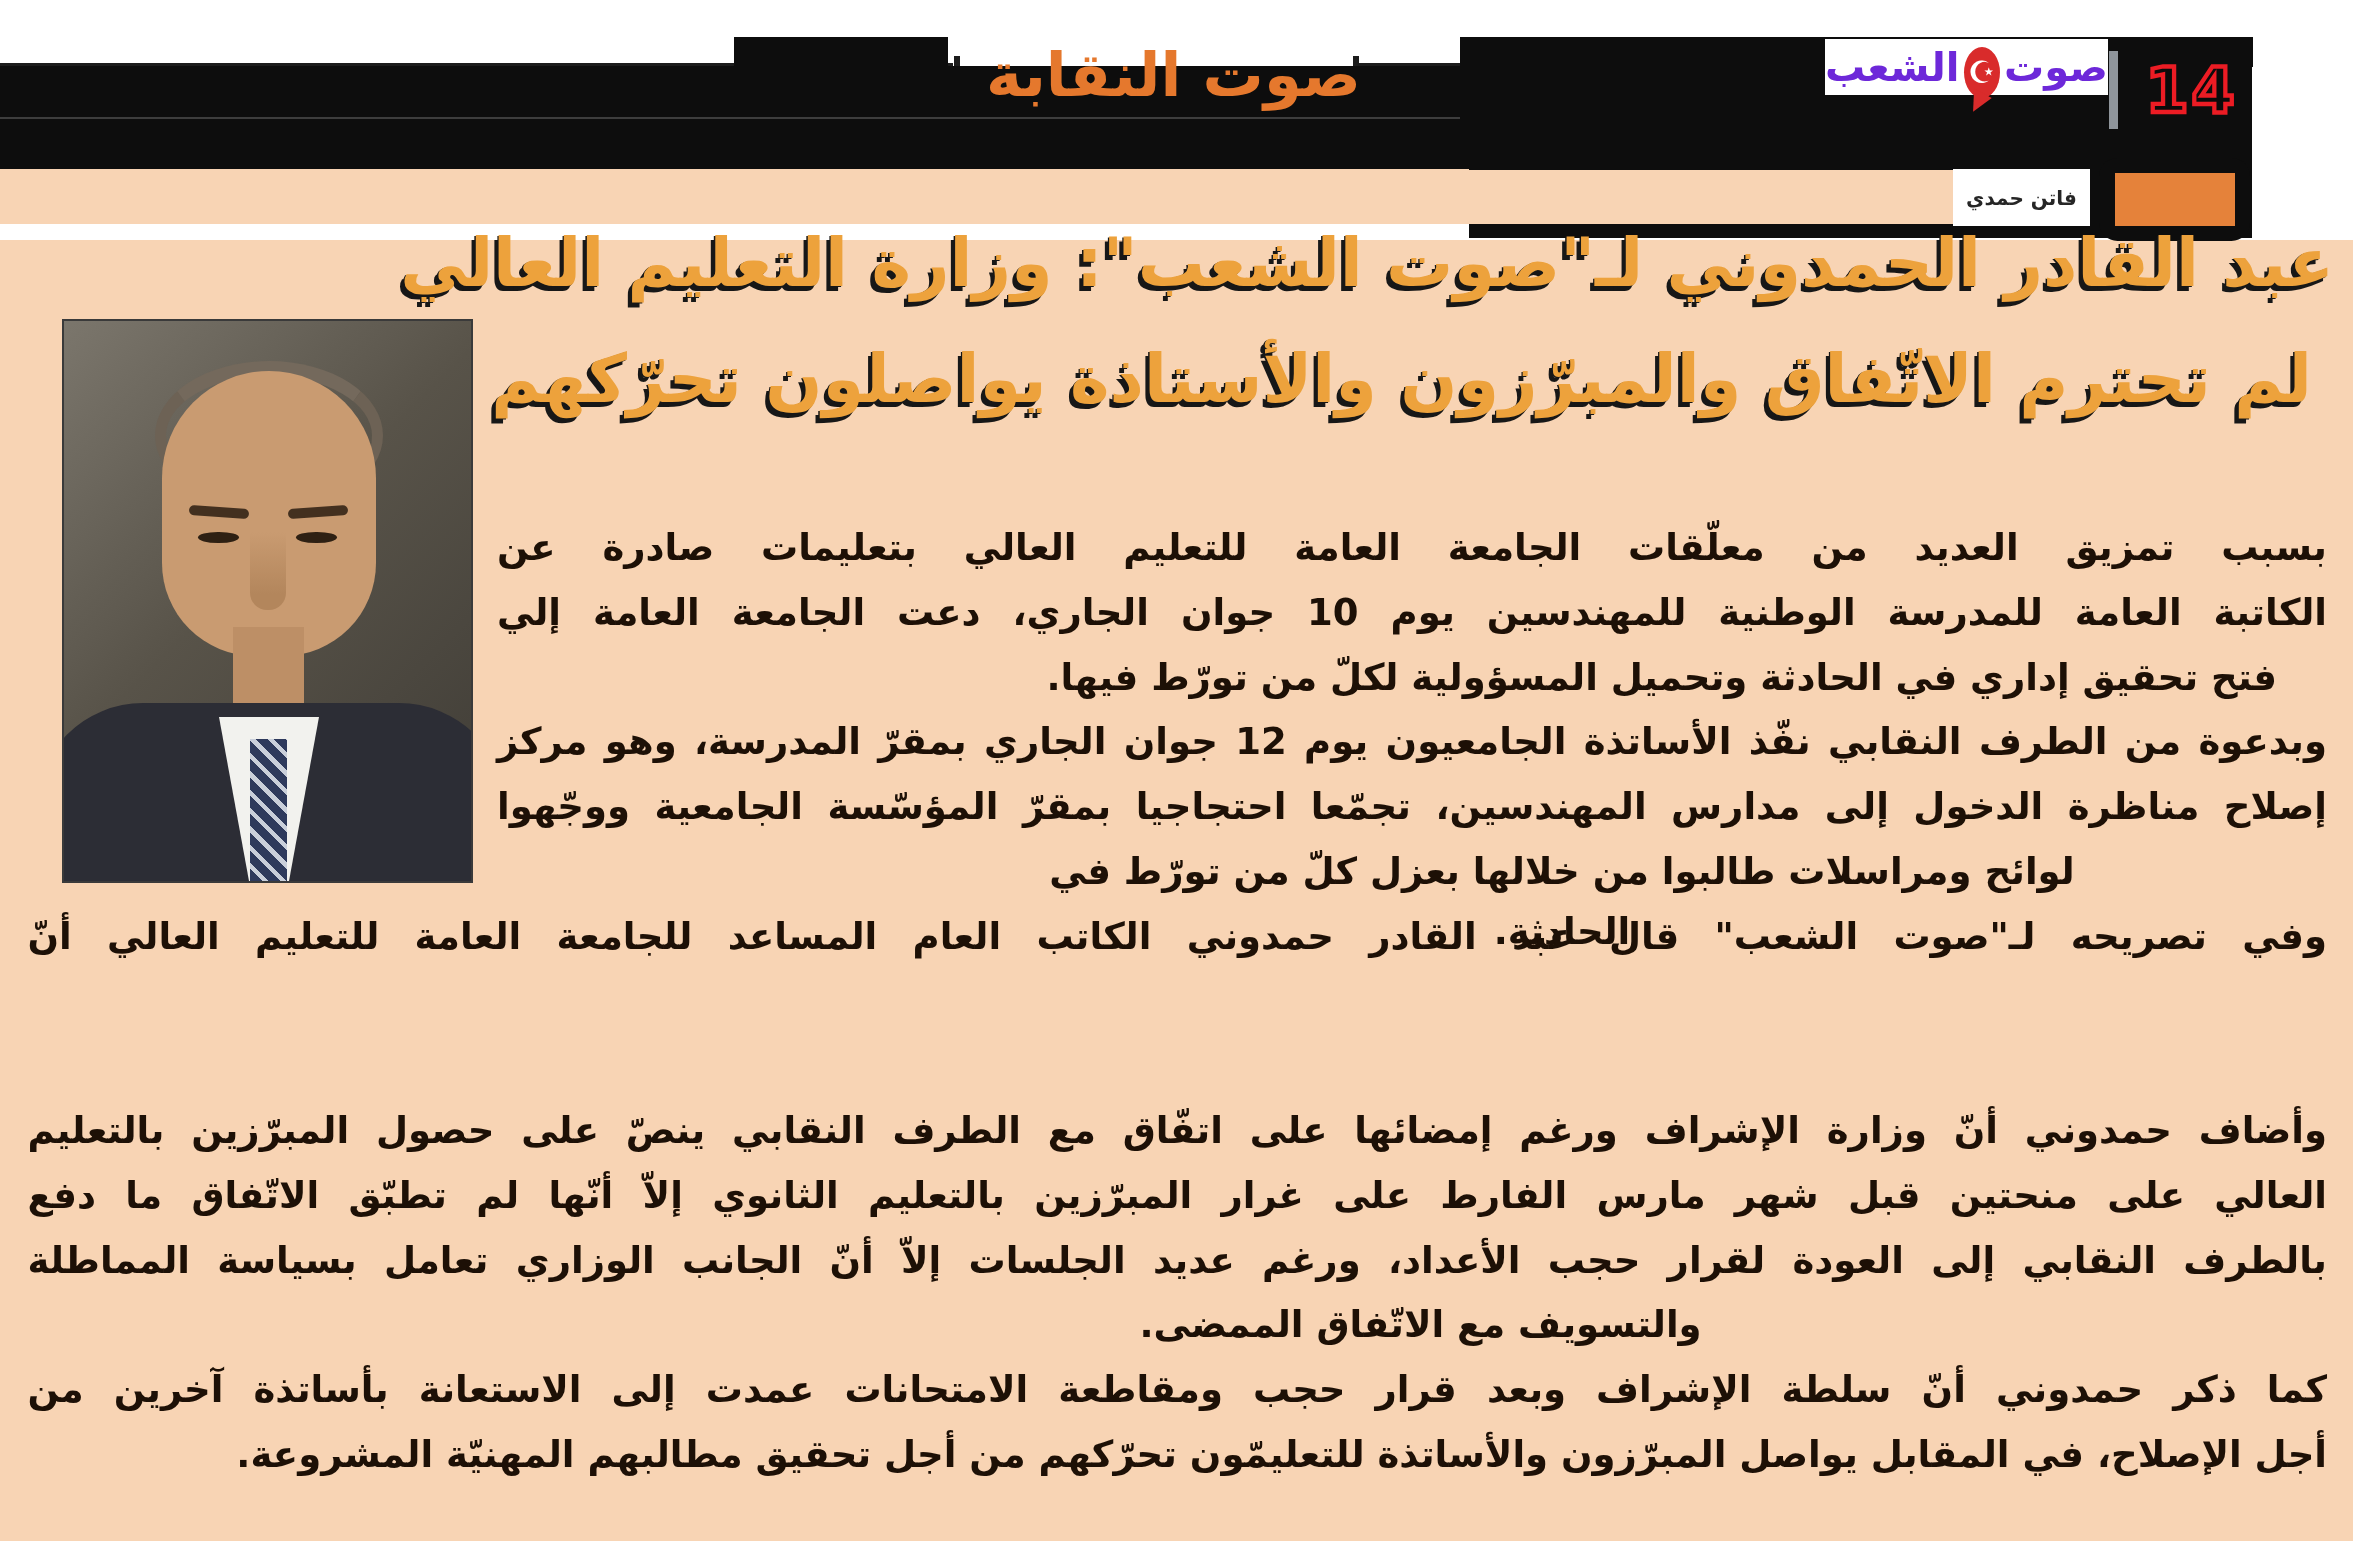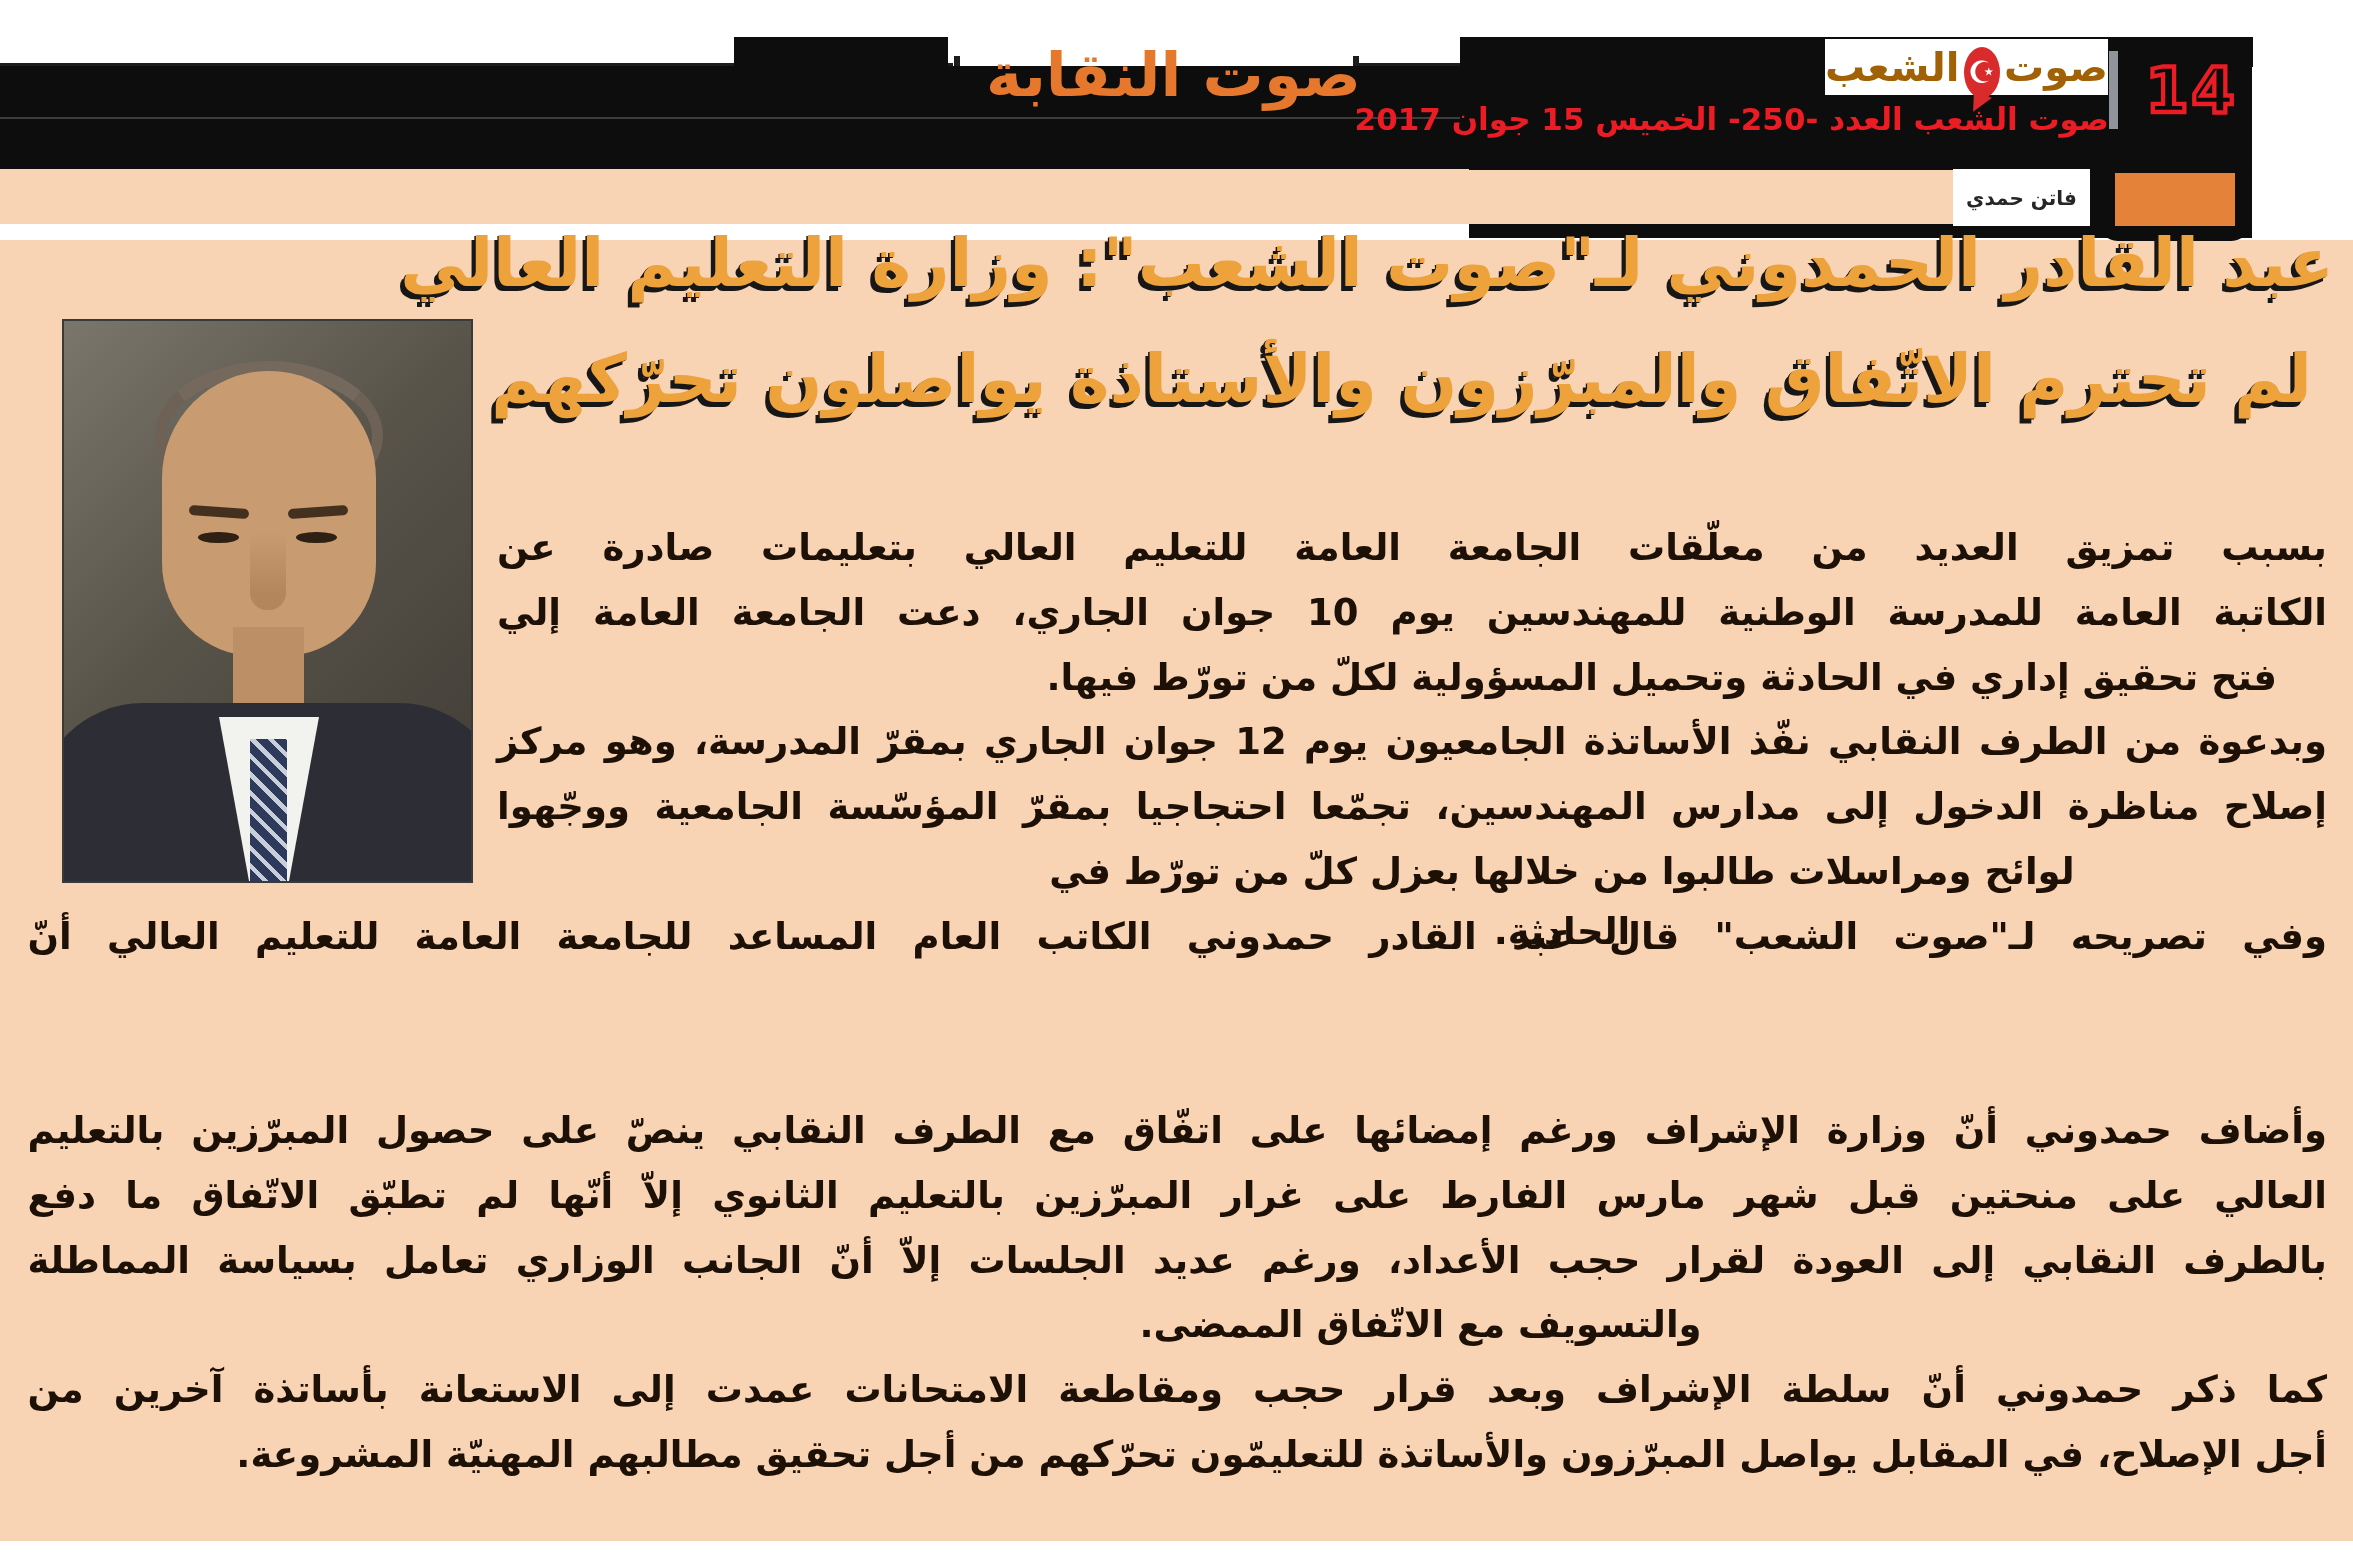--- a/index.html
+++ b/index.html
@@ -19,21 +19,21 @@
   .tab-left{position:absolute;left:735px;top:37px;width:214px;height:30px;background:#0d0d0d;z-index:2;}
   .tab-right{position:absolute;left:1461px;top:37px;width:793px;height:30px;background:#0d0d0d;z-index:2;}
   .byline-black{position:absolute;left:1470px;top:169px;width:783px;height:69px;background:#0d0d0d;z-index:2;}
 
   .section-title{position:absolute;left:890px;top:21.4px;width:569px;height:107px;z-index:4;
      color:#e5782d;font-size:61px;font-weight:bold;text-align:center;line-height:107px;}
 
   
   .logo-box{position:absolute;left:1826px;top:39px;width:283px;height:56px;background:#ffffff;z-index:4;
      display:flex;align-items:center;justify-content:center;gap:4.3px;direction:rtl;}
-  .logo-word{color:#a16207;font-weight:bold;font-size:40px;line-height:1;}
+  .logo-word{color:#6d28d9;font-weight:bold;font-size:40px;line-height:1;}
   .logo-pin{position:relative;width:51px;height:51px;background:#d92b2b;border-radius:50%;
      display:flex;align-items:center;justify-content:center;margin-top:10px;}
   .logo-pin::after{content:"";position:absolute;left:4.3px;bottom:-15.7px;width:0;height:0;
      border-left:10px solid transparent;border-right:10px solid transparent;border-top:21.4px solid #d92b2b;
      transform:rotate(28deg);}
   .logo-pin-glyph{color:#ffffff;font-size:31px;line-height:1;}
 
   .gray-bar{position:absolute;left:2110px;top:51px;width:9.3px;height:78px;background:#8f959b;z-index:4;}
 
   .page-number{position:absolute;left:2125px;top:41px;width:135px;height:100px;z-index:4;
@@ -133,21 +133,20 @@
     <span class="logo-pin">
       <span class="logo-pin-glyph">☪</span>
     </span>
     <span class="logo-word">الشعب</span>
   </div>
 
   <div class="gray-bar"></div>
 
   <div class="page-number">14</div>
 
-  <div class="issue-line">صوت الشعب العدد -250- الخميس 15 جوان 2017</div>
 
   <div class="peach-strip-left"></div>
   <div class="peach-strip-mid"></div>
   <div class="byline-white">
     <span class="byline-text">فاتن حمدي</span>
   </div>
   <div class="accent-box">
     <div class="accent-box-inner"></div>
   </div>
 

